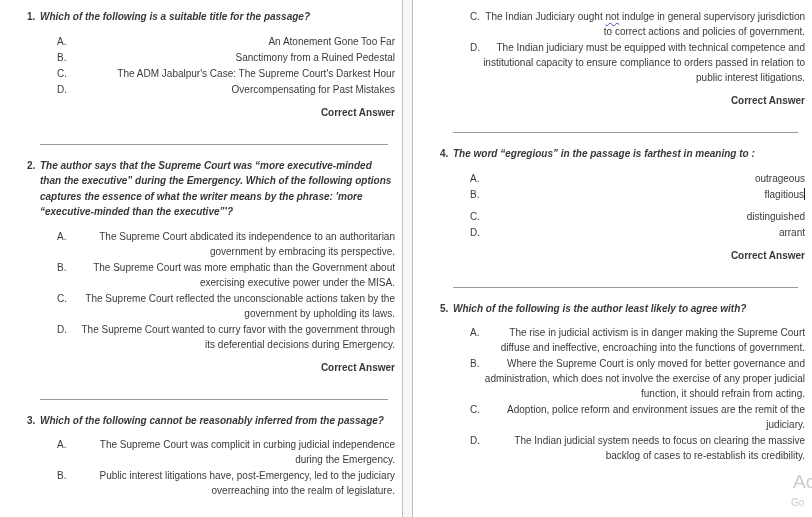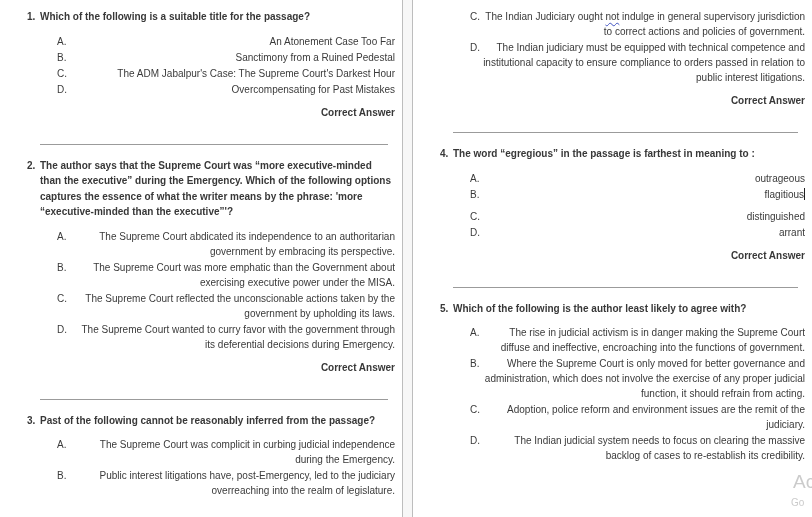--- a/index.html
+++ b/index.html
@@ -10,21 +10,21 @@
     color: #3a3a3a;
   }
   .canvas { position: relative; width: 812px; height: 517px; overflow: hidden; }
   .page { position: absolute; top: 0; bottom: 0; background: #ffffff; overflow: hidden; }
   .page-left  { left: 0;   width: 403px; border-right: 1px solid #bdbdbd; }
   .page-right { left: 412px; width: 400px; border-left: 1px solid #bdbdbd; }
   .page-content { padding: 9px 7px 0 0; font-size: 10px; }
 
   .q-head { display: flex; font-weight: bold; line-height: 15.5px; margin: 0 0 9px 27px; color: #383838; }
   .q-num  { flex: 0 0 13px; }
-  .q-text { flex: 1; }
+  .q-text { flex: 1; font-style: italic; }
 
   .option { display: flex; line-height: 15px; margin: 0 0 1px 57px; }
   .option.has-cursor { margin-bottom: 7px; }
   .opt-letter { flex: 0 0 13px; }
   .opt-text   { flex: 1; text-align: right; }
 
   .correct { font-weight: bold; line-height: 15px; margin: 8px 0 0 47px; color: #383838; text-align: right; }
 
   .divider { border-top: 1px solid #9b9b9b; margin: 24px 7px 13px 40px; height: 0; }
 
@@ -60,21 +60,21 @@
 <div class="canvas">
   <div class="page page-left">
     <div class="page-content">
         <div class="question">
           <div class="q-head">
             <span class="q-num">1.</span>
             <span class="q-text">Which of the following is a suitable title for the passage?</span>
           </div>
           <div class="option">
             <span class="opt-letter">A.</span>
-            <span class="opt-text"><span>An Atonement Case Too Far</span></span>
+            <span class="opt-text"><span>An Atonement Gone Too Far</span></span>
           </div>
           <div class="option">
             <span class="opt-letter">B.</span>
             <span class="opt-text"><span>Sanctimony from a Ruined Pedestal</span></span>
           </div>
           <div class="option">
             <span class="opt-letter">C.</span>
             <span class="opt-text"><span>The ADM Jabalpur's Case: The Supreme Court's Darkest Hour</span></span>
           </div>
           <div class="option">
@@ -104,21 +104,21 @@
           <div class="option">
             <span class="opt-letter">D.</span>
             <span class="opt-text"><span>The Supreme Court wanted to curry </span><span class="sp-red">favor</span><span> with the government through its deferential decisions during Emergency.</span></span>
           </div>
           <div class="correct">Correct Answer</div>
         </div>
         <div class="divider"></div>
         <div class="question">
           <div class="q-head">
             <span class="q-num">3.</span>
-            <span class="q-text">Past of the following cannot be reasonably inferred from the passage?</span>
+            <span class="q-text">Which of the following cannot be reasonably inferred from the passage?</span>
           </div>
           <div class="option">
             <span class="opt-letter">A.</span>
             <span class="opt-text"><span>The Supreme Court was complicit in curbing judicial independence during the Emergency.</span></span>
           </div>
           <div class="option">
             <span class="opt-letter">B.</span>
             <span class="opt-text"><span>Public interest litigations have, post-Emergency, led to the judiciary overreaching into the realm of legislature.</span></span>
           </div>
         </div>

